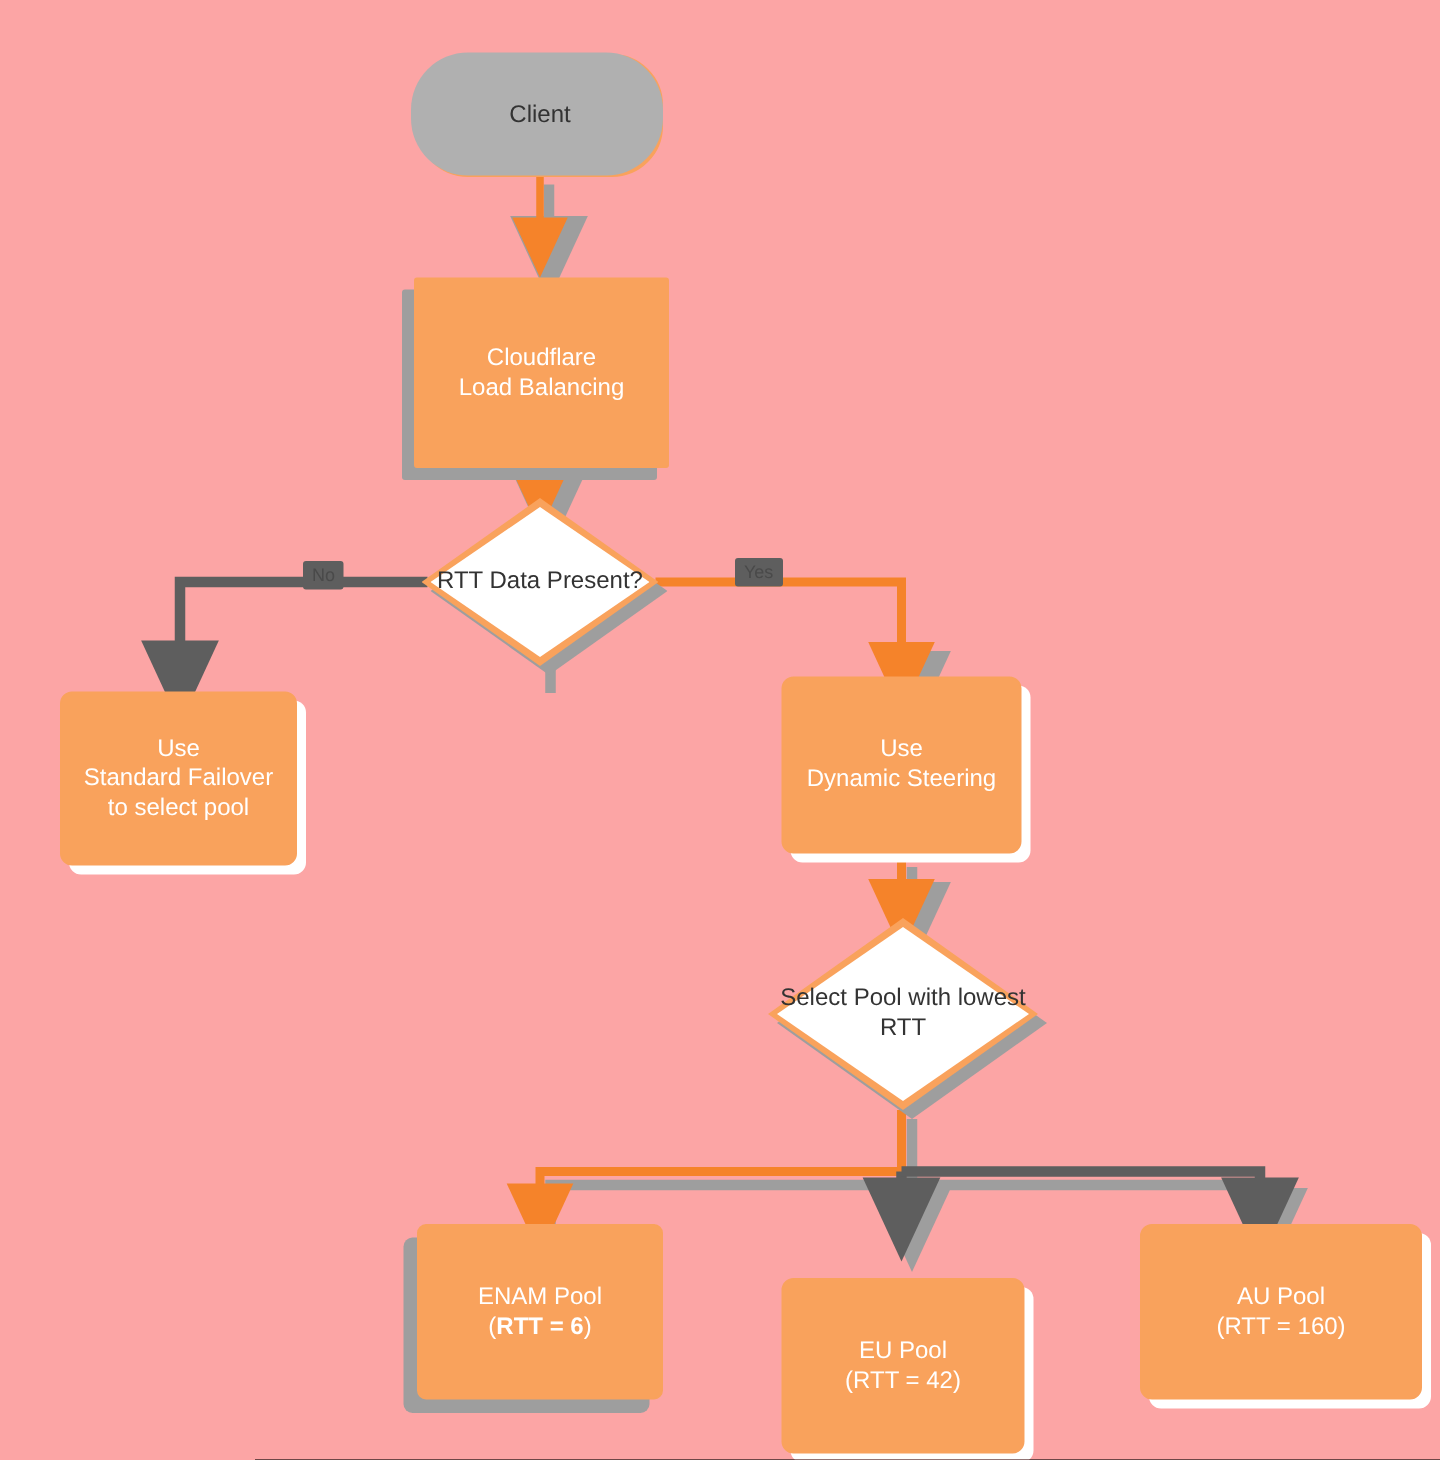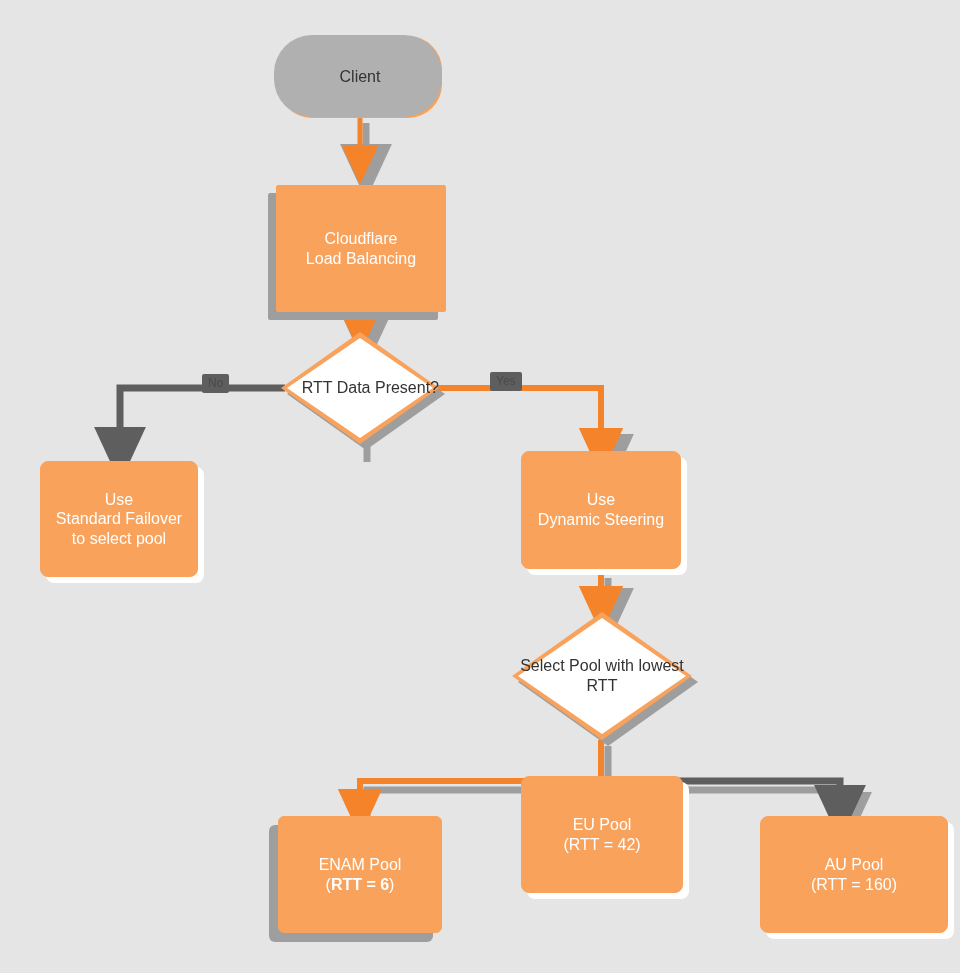--- a/index.html
+++ b/index.html
@@ -8,21 +8,21 @@
     padding: 0;
     background: #000000;
   }
   body {
     font-family: "Liberation Sans", sans-serif;
   }
   #canvas {
     position: relative;
     width: 960px;
     height: 973px;
-    background: #e5e5e5;
+    background: #fca5a5;
     overflow: hidden;
   }
 
   
   .node-label {
     position: relative;
     z-index: 3;
     text-align: center;
     line-height: 1.22;
     pointer-events: none;
@@ -109,21 +109,21 @@
     height: calc(100% - 12px);
     background: #FFFFFF;
     clip-path: polygon(50% 0%, 100% 50%, 50% 100%, 0% 50%);
   }
   .diamond-wrap .dtext {
     position: absolute;
     left: 0; top: 0;
     width: 100%; height: 100%;
     display: flex;
     align-items: center;
-    justify-content: flex-end;
+    justify-content: center;
     color: #333333;
     font-size: 16px;
     z-index: 5;
     text-align: center;
     line-height: 1.22;
   }
 
   
   .edge-svg {
     position: absolute;
@@ -245,21 +245,21 @@
     </div>
   </div>
 
   <div class="proc selected" style="left:278px; top:816px; width:164px; height:117px;">
     <div class="node-label">
       <span class="ln">ENAM Pool</span>
       <span class="ln"><span>(</span><b>RTT = 6</b><span>)</span></span>
     </div>
   </div>
 
-  <div class="proc" style="left:521px; top:776px; width:162px; height:117px; border-radius:8px; box-shadow:6px 6px 0 0 #FFFFFF;">
+  <div class="proc" style="left:521px; top:852px; width:162px; height:117px; border-radius:8px; box-shadow:6px 6px 0 0 #FFFFFF;">
     <div class="node-label">
       <span class="ln">EU Pool</span>
       <span class="ln">(RTT = 42)</span>
     </div>
   </div>
 
   <div class="proc" style="left:760px; top:816px; width:188px; height:117px; border-radius:8px; box-shadow:6px 6px 0 0 #FFFFFF;">
     <div class="node-label">
       <span class="ln">AU Pool</span>
       <span class="ln">(RTT = 160)</span>

